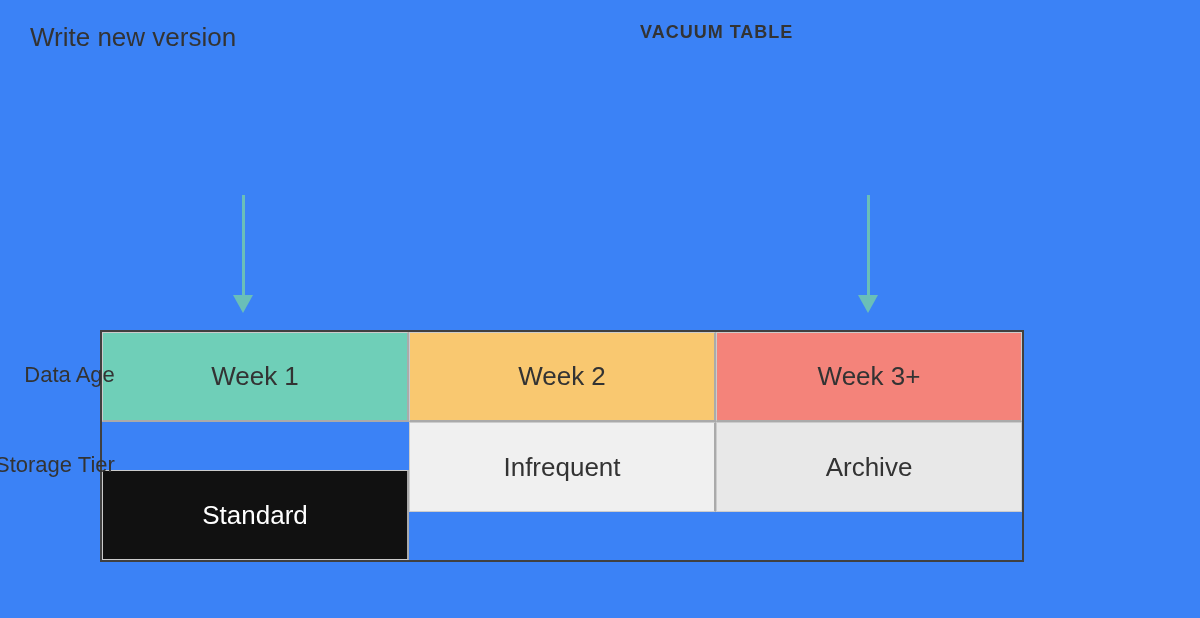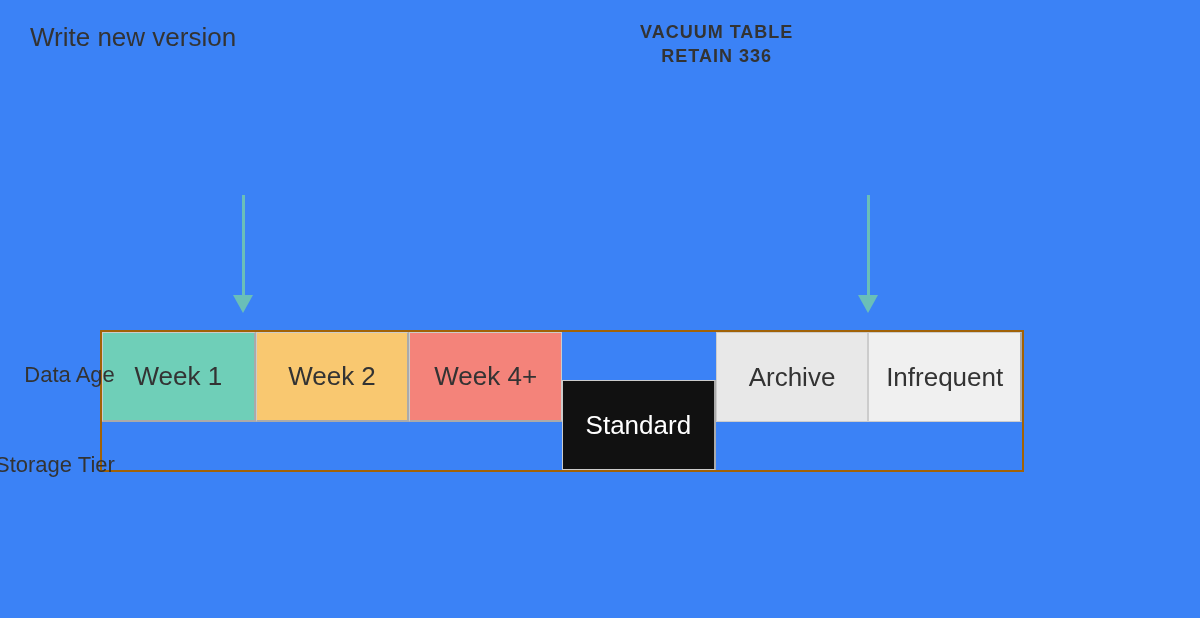--- a/index.html
+++ b/index.html
@@ -112,23 +112,23 @@
 
     .row-label.storage-tier {
       height: 90px;
       display: flex;
       align-items: center;
       justify-content: flex-end;
     }
 
     .grid-table {
       display: flex;
-      flex-direction: row;
+      flex-direction: column;
       width: 100%;
-      border: 2px solid #a16207;
+      border: 2px solid #404040;
     }
 
     .grid-row {
       display: flex;
       width: 100%;
     }
 
     .cell {
       flex: 1;
       height: 90px;
@@ -157,21 +157,20 @@
 <body>
 
 <div class="diagram-container">
 
   <div class="left-annotation">
     <span>Write new version</span><br>
   </div>
 
   <div class="right-annotation">
     <span>VACUUM TABLE</span><br>
-    <span>RETAIN 336</span>
   </div>
 
   <div class="arrow-left">
     <div class="arrow-line"></div>
     <div class="arrow-head"></div>
   </div>
 
   <div class="arrow-right">
     <div class="arrow-line"></div>
     <div class="arrow-head"></div>
@@ -191,32 +190,32 @@
     <div class="grid-table">
 
       <div class="grid-row">
         <div class="cell cell-week1-data">
           <span>Week 1</span>
         </div>
         <div class="cell cell-week2-data">
           <span>Week 2</span>
         </div>
         <div class="cell cell-week3-data">
-          <span>Week 4+</span>
+          <span>Week 3+</span>
         </div>
       </div>
 
       <div class="grid-row">
         <div class="cell cell-week1-storage">
           <span>Standard</span>
         </div>
+        <div class="cell cell-week2-storage">
+          <span>Infrequent</span>
+        </div>
         <div class="cell cell-week3-storage">
           <span>Archive</span>
         </div>
-        <div class="cell cell-week2-storage">
-          <span>Infrequent</span>
-        </div>
       </div>
 
     </div>
   </div>
 
 </div>
 
 </body></html>

